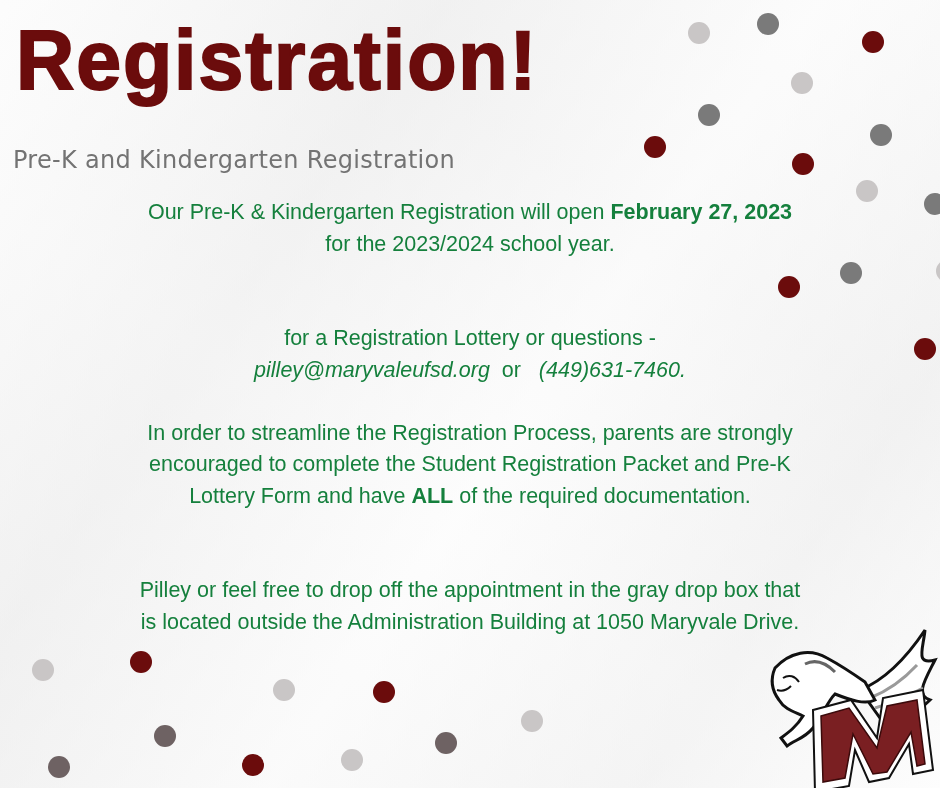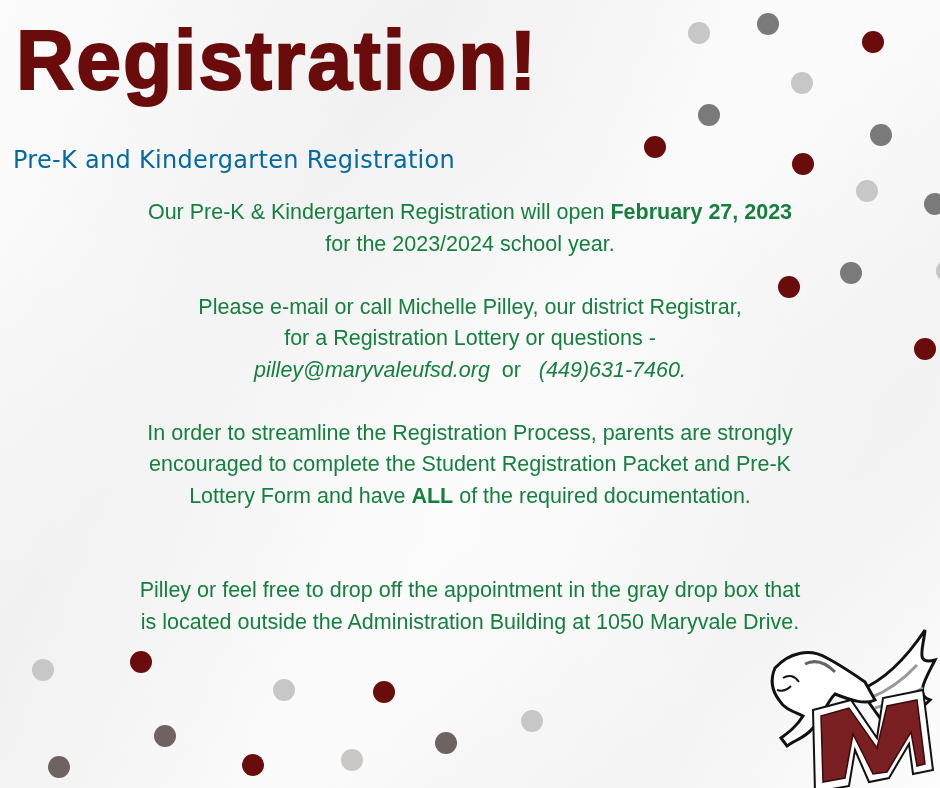--- a/index.html
+++ b/index.html
@@ -14,21 +14,21 @@
     .title {
       position: absolute; left: 16px; top: 10px; margin: 0;
       font-family: "Liberation Sans", sans-serif; font-weight: 900;
       font-size: 84px; line-height: 100px; color: #6b0c0c;
       letter-spacing: 2px; transform: scaleX(0.96); transform-origin: left top;
       -webkit-text-stroke: 2px #6b0c0c;
     }
     .subtitle {
       position: absolute; left: 13px; top: 146px; margin: 0;
       font-family: "DejaVu Sans", sans-serif; font-weight: normal;
-      font-size: 24px; color: #0369a1; letter-spacing: 0.3px;
+      font-size: 24px; color: #737373; letter-spacing: 0.3px;
     }
     .body {
       position: absolute; left: 60px; width: 820px; top: 197px;
       text-align: center; color: #15803d;
       font-family: "Liberation Sans", sans-serif; font-size: 21.5px; line-height: 31.5px;
     }
     .body p { margin: 0 0 31.5px 0; }
     .body b { font-weight: bold; }
     .body i { }
     .dot { position: absolute; border-radius: 50%; width: 22px; height: 22px; }
@@ -43,21 +43,21 @@
 
 <h1 class="title">Registration!</h1>
 <h2 class="subtitle">Pre-K and Kindergarten Registration</h2>
 
 <div class="body">
   <p>
     <span>Our Pre-K &amp; Kindergarten Registration will open </span><b>February 27, 2023</b><br>
     <span>for the 2023/2024 school year.</span>
   </p>
   <p>
-    <span>Please e-mail or call Michelle Pilley, our district Registrar,</span><br>
+    <br>
     <span>for a Registration Lottery or questions -</span><br>
     <i>pilley@maryvaleufsd.org</i>&nbsp;
     <span>or</span>&nbsp;&nbsp;
     <i>(449)631-7460.</i>
   </p>
   <p>
     <span>In order to streamline the Registration Process, parents are strongly</span><br>
     <span>encouraged to complete the Student Registration Packet and Pre-K</span><br>
     <span>Lottery Form and have </span><b>ALL</b><span> of the required documentation.</span>
   </p>

